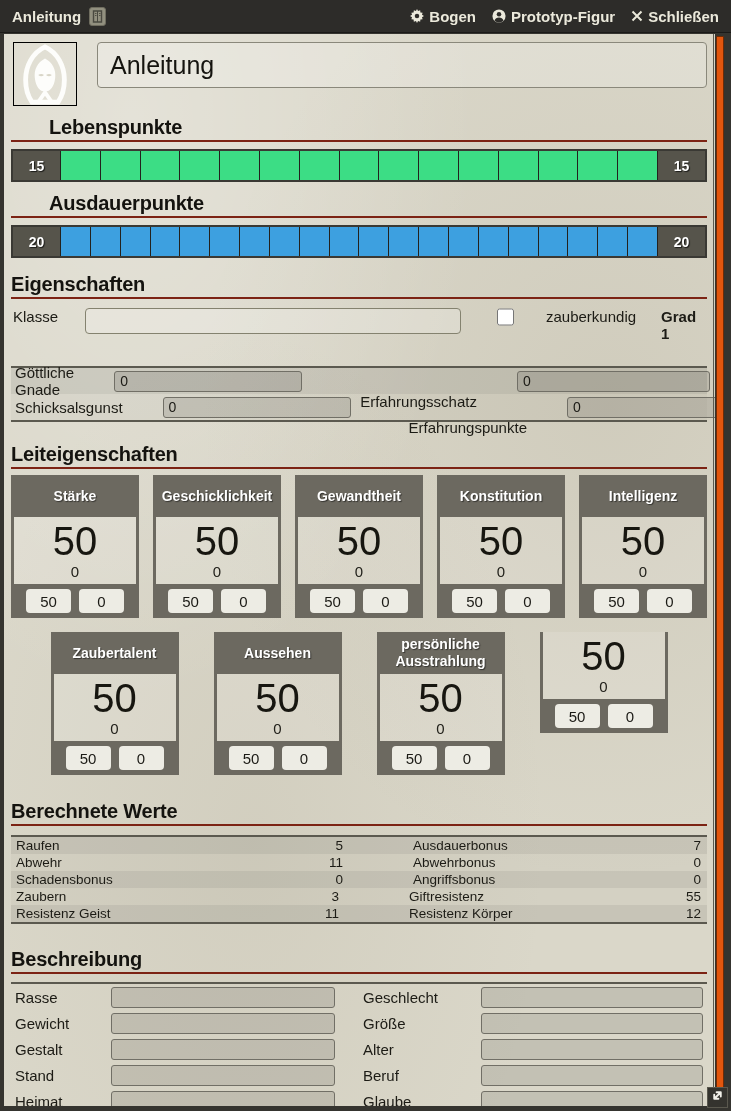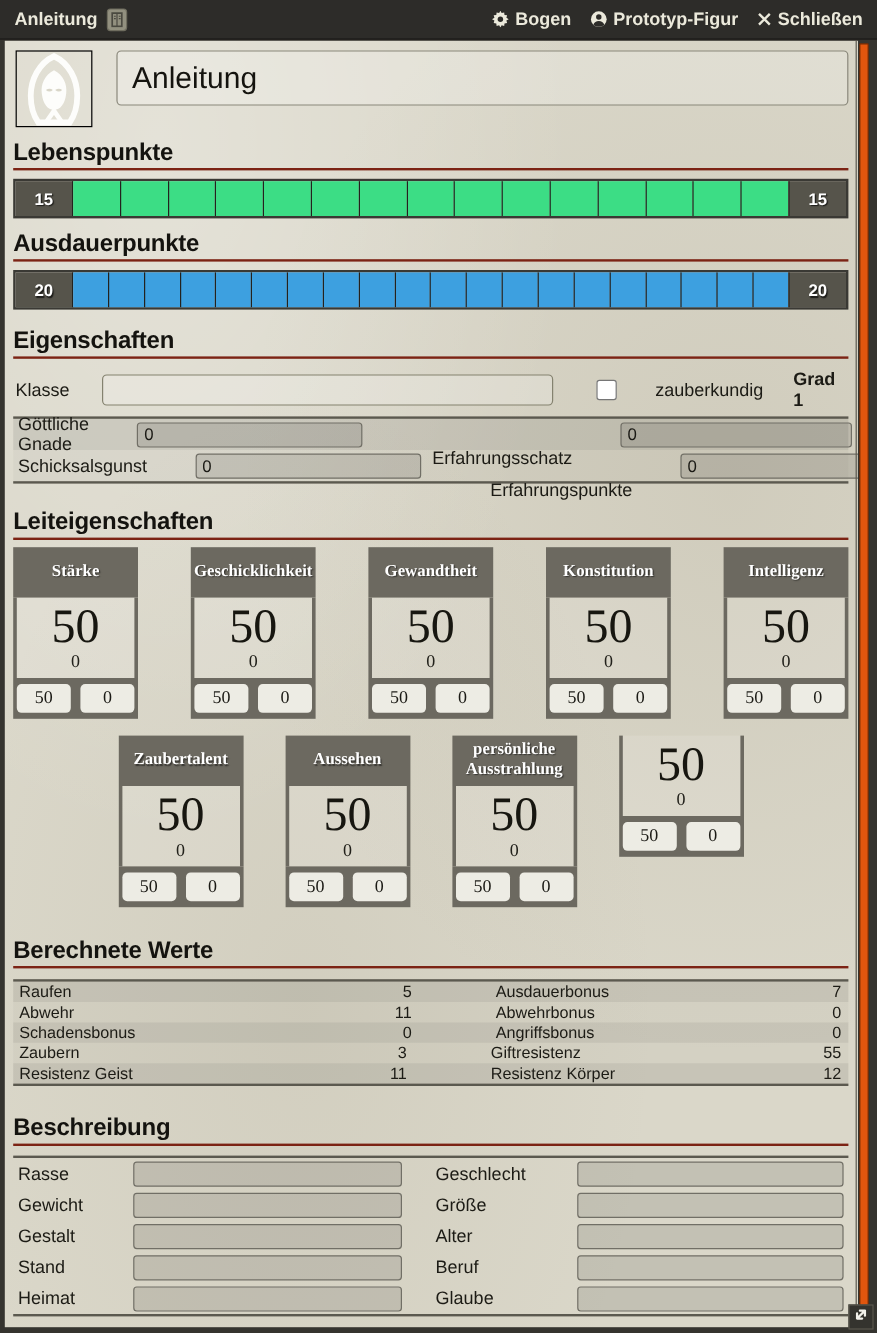--- a/index.html
+++ b/index.html
@@ -47,34 +47,34 @@
                border:1px solid #8a887b; border-radius:4px; }
   .tabs { display:flex; margin-top:8px; }
   .tab { flex:1; text-align:center; font-size:15px; color:#1d1c17; cursor:pointer; padding:2px 0; }
   .tab.active { text-shadow:0 0 5px #ff5a4a, 0 0 10px #ff7a66; }
 
   
   .section-title { font-size:20px; font-weight:bold; color:#14130f; letter-spacing:-0.2px; }
   .rule { border:none; border-top:2px solid #7c2314; margin:1px 0 0; }
 
   
-  .res-title { margin-top:10px; }
+  .res-title { margin-top:10px;margin-left:38px; }
   .bar { display:flex; height:33px; border:2px solid #3a3934; margin-top:7px; }
   .cap { width:48px; background:#56544b; color:#fff; font-weight:bold; font-size:14px;
          display:flex; align-items:center; justify-content:center;
          text-shadow:1px 1px 1px rgba(0,0,0,0.7); }
   .cap.left  { border-right:1px solid #23221e; }
   .cap.right { border-left:1px solid #23221e; }
   .segments { flex:1; display:flex; }
   .seg { flex:1; cursor:pointer; }
   .seg + .seg { border-left:1px solid #23221e; }
 
   
   .eig-title { margin-top:15px; }
-  .klasse-row { display:flex; align-items:center; margin:9px 0 5px 2px;gap:25px; }
+  .klasse-row { display:flex; align-items:flex-start; margin:9px 0 24px 2px;gap:25px; }
   .klasse-row label { font-size:15px; }
   .klasse-input { width:406px; height:26px; margin-left:2px; font-family:inherit; font-size:14px;
                   background:rgba(255,255,255,0.20); border:1px solid #84826f; border-radius:4px;
                   padding:0 6px; color:#1c1b15; }
   .zk-check { width:18px; height:18px; margin-left:11px; accent-color:#fff; cursor:pointer; }
   .zk-label { margin-left:7px; font-size:15px; }
   .grad { margin-left:auto; font-weight:bold; font-size:15px; padding-right:2px; }
 
   .striped { border-top:2px solid #5b594f; border-bottom:2px solid #5b594f; }
   .striped .frow:nth-child(odd)  { background:rgba(0,0,0,0.085); }
@@ -87,21 +87,21 @@
                 background:rgba(0,0,0,0.10); border:1px solid #716f66; border-radius:3px;
                 padding:0 5px; }
   .frow .in1 { width:188px; }
   .frow .in2 { flex:1; }
 
   
   .leit-title { margin-top:21px; }
   .cards-row { display:flex; margin-top:6px; }
   .cards-row.r1 { justify-content:space-between; }
   .cards-row.r2 { justify-content:center; gap:35px; margin-top:14px; }
-  .card { width:104px;font-family:Liberation Serif, serif; }
+  .card { width:128px; }
   .card-header { height:42px; background:#6c6960; color:#fff; font-weight:bold; font-size:14px;
                  line-height:1.18; display:flex; align-items:center; justify-content:center;
                  text-align:center; padding:0 3px; text-shadow:1px 1px 1px rgba(0,0,0,0.5); }
   .card-body { border:3px solid #6c6960; border-top:none; border-bottom:none;
                background:rgba(255,255,255,0.12); text-align:center; padding:3px 0 4px; }
   .card-value { font-size:40px; line-height:1.05; color:#171610; cursor:pointer; }
   .card-bonus { font-size:15px; color:#22211b; margin-top:1px; }
   .card-footer { background:#6c6960; padding:5px 7px; display:flex; gap:8px; justify-content:center; }
   .mini-input { width:45px; height:24px; background:#edece4; border:none; border-radius:4px;
                 text-align:center; font-family:inherit; font-size:15px; color:#1b1a15; }

